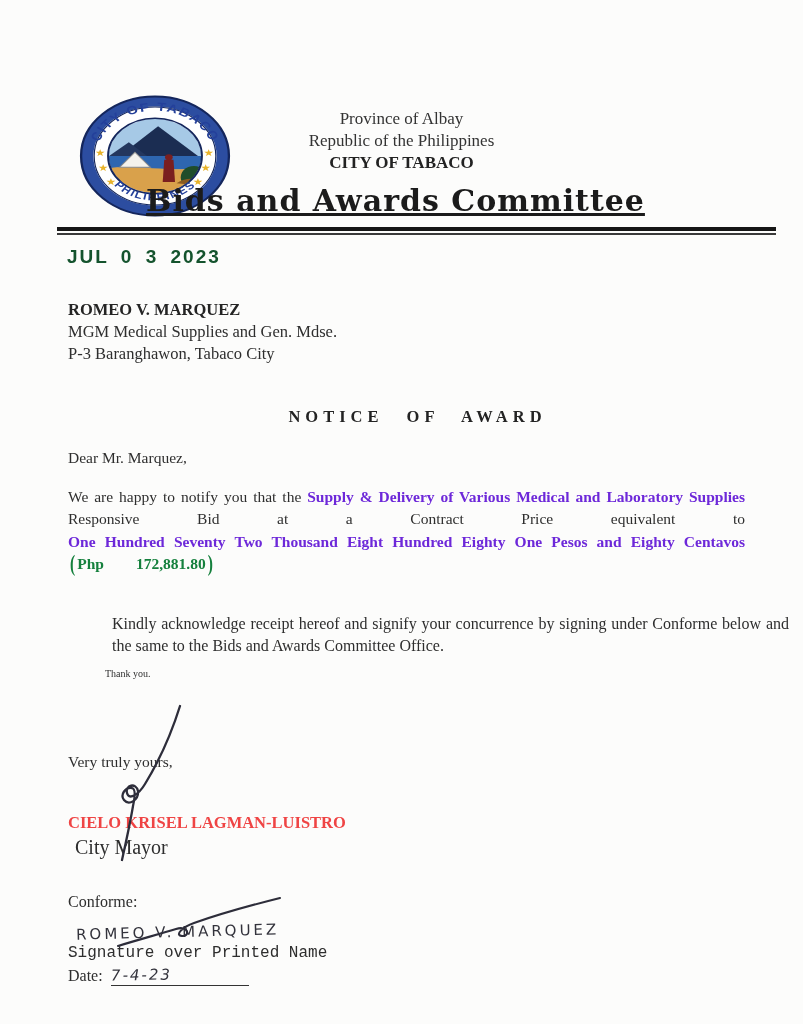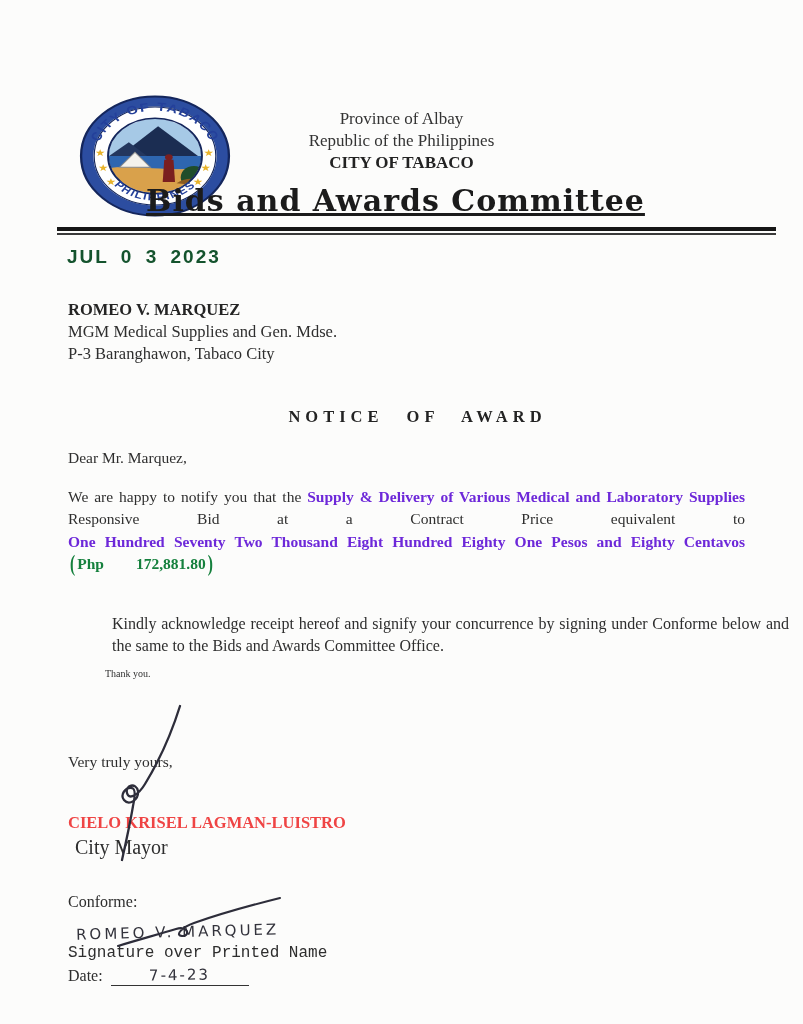--- a/index.html
+++ b/index.html
@@ -55,21 +55,21 @@
   .signer-title{position:absolute;left:75px;top:836px;font-size:20px;}
   
   .conforme-label{position:absolute;left:68px;top:893px;font-size:16px;}
   .sig-conforme{position:absolute;left:110px;top:888px;width:180px;height:62px;z-index:3;}
   .hw{font-family:"DejaVu Sans", sans-serif;color:#33333c;}
   .hw-name{position:absolute;left:76px;top:923px;font-size:15px;letter-spacing:3px;
        transform:rotate(-1.5deg);z-index:2;}
   .sig-caption{position:absolute;left:68px;top:944px;font-size:16px;font-family:Liberation Mono, monospace;}
   .date-row{position:absolute;left:68px;top:967px;font-size:16px;}
   .date-line{display:inline-block;width:138px;margin-left:8px;
-       border-bottom:1.6px solid #333;text-align:center;}
+       border-bottom:1.6px solid #333;text-align:left;font-style:italic;}
   .date-value{font-size:15px;letter-spacing:2px;position:relative;top:-1px;
        transform:rotate(-1deg);display:inline-block;}
 </style>
 </head>
 <body>
 
 <div class="page">
 
   <svg class="seal" viewBox="0 0 200 200" preserveAspectRatio="none">
     <defs>

